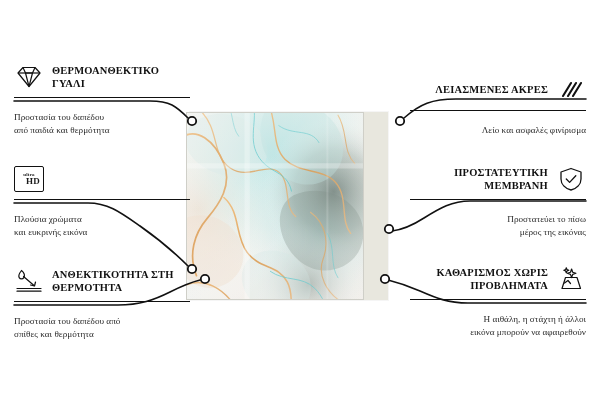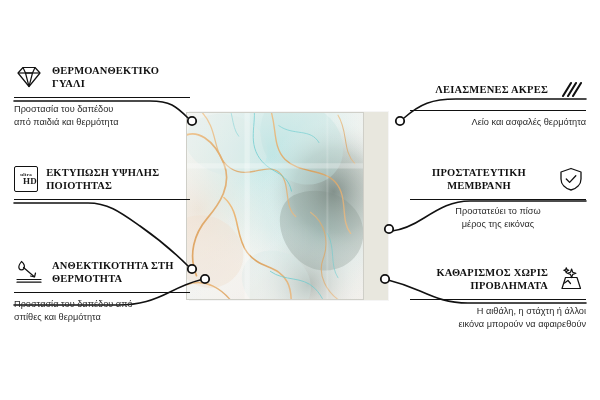--- a/index.html
+++ b/index.html
@@ -55,31 +55,31 @@
     font-family:"Liberation Serif", serif;
   }
   .feat-icon { flex:0 0 auto; width:30px; height:26px; display:block; }
 
   .rule { height:0; border-top:1.6px solid #111; margin-top:5px; width:100%; }
 
   .feat-body {
     font-size:9.2px;
     line-height:1.45;
     color:#2b2b2b;
-    margin-top:5px;
+    margin-top:13px;
     white-space:pre-line;
-    font-family:Liberation Sans, sans-serif;
+    font-family:Liberation Serif, serif;
   }
 
   
   #feature-tempered   { top:62px; }
   #feature-print      { top:164px; }
-  #feature-heat       { top:257px; }
+  #feature-heat       { top:266px; }
   #feature-edges      { top:75px; }
-  #feature-membrane   { top:164px;text-align:center; }
+  #feature-membrane   { top:164px; }
   #feature-cleaning   { top:264px; }
 
   
   .hd-badge {
     width:30px; height:26px;
     border:1.4px solid #111;
     border-radius:2px;
     display:flex; flex-direction:column;
     align-items:center; justify-content:center;
     line-height:1;
@@ -218,24 +218,24 @@
     <div class="feat-body">Προστασία του δαπέδου
 από παιδιά και θερμότητα</div>
   </div>
 
   <div class="feature left" id="feature-print">
     <div class="feat-head">
       <div class="hd-badge">
         <span class="u">ultra</span>
         <span class="h">HD</span>
       </div>
-      <div class="feat-title">ΕΚΤΥΠΩΣΗ ΥΨΗΛΗΣ
-ΠΟΙΟΤΗΤΑΣ</div>
-    </div>
-    <div class="rule"></div>
+    </div>
+    <div class="rule"></div>
+    <div class="feat-body">Πλούσια χρώματα
+και ευκρινής εικόνα</div>
   </div>
 
   <div class="feature left" id="feature-heat">
     <div class="feat-head">
       <svg class="feat-icon" viewBox="0 0 30 26">
         <g fill="none" stroke="#111" stroke-width="1.2" stroke-linejoin="round" stroke-linecap="round">
           <path d="M7.5 2.5 C10.5 5 11 7.5 9.8 9.6 C8.8 11.4 6.2 11.4 5.2 9.6 C4.2 7.8 5.4 5.2 7.5 2.5 Z"></path>
           <path d="M9.5 8.5 L20 17.5"></path>
           <path d="M16.5 17 L20.5 18 L21.5 14"></path>
           <path d="M3 20.5 H27"></path>
@@ -256,21 +256,21 @@
         <g stroke="#111" stroke-width="2.1" stroke-linecap="round">
           <line x1="7" y1="19" x2="15" y2="6"></line>
           <line x1="12" y1="19" x2="20" y2="6"></line>
           <line x1="17" y1="19" x2="25" y2="6"></line>
         </g>
       </svg>
       <div class="feat-title">ΛΕΙΑΣΜΕΝΕΣ
 ΑΚΡΕΣ</div>
     </div>
     <div class="rule"></div>
-    <div class="feat-body">Λείο και ασφαλές θερμότητα</div>
+    <div class="feat-body">Λείο και ασφαλές φινίρισμα</div>
   </div>
 
   <div class="feature right" id="feature-membrane">
     <div class="feat-head">
       <svg class="feat-icon" viewBox="0 0 30 26">
         <g fill="none" stroke="#111" stroke-width="1.3" stroke-linejoin="round" stroke-linecap="round">
           <path d="M15 2.5 L25 6 V13 C25 18.5 20.5 22.5 15 24 C9.5 22.5 5 18.5 5 13 V6 Z"></path>
           <path d="M10.3 13 L13.6 16.4 L19.8 9.8"></path>
         </g>
       </svg>

